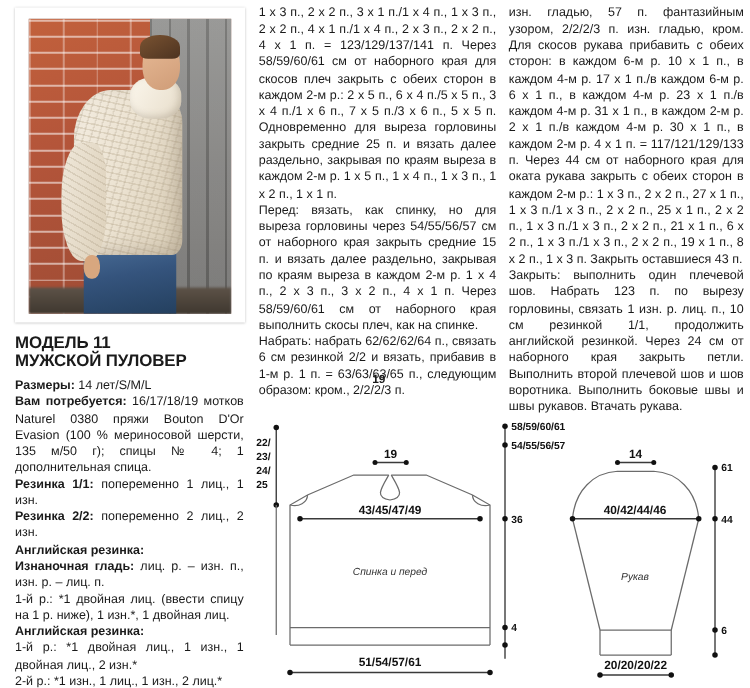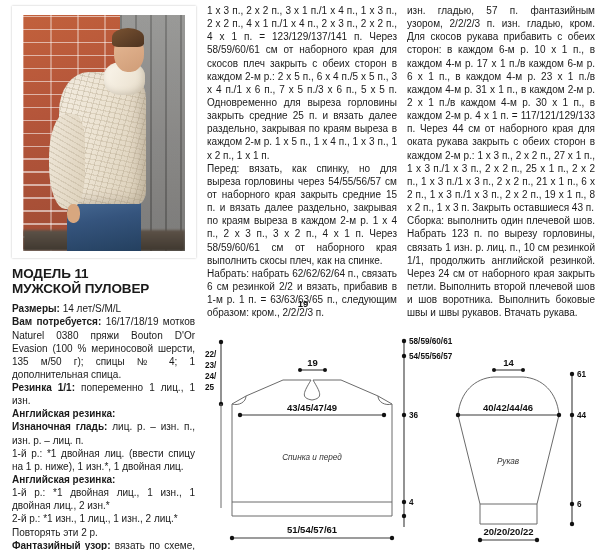--- a/index.html
+++ b/index.html
@@ -230,20 +230,21 @@
 
     <div class="model-title">
       <div>МОДЕЛЬ 11</div>
       <div>МУЖСКОЙ ПУЛОВЕР</div>
     </div>
 
     <div class="info">
       <p><b>Размеры:</b> <span>14 лет/S/M/L</span></p>
       <p><b>Вам потребуется:</b> <span>16/17/18/19 мотков Naturel 0380 пряжи Bouton D'Or Evasion (100 % мериносовой шерсти, 135 м/50 г); спицы № 4; 1 дополнительная спица.</span></p>
       <p><b>Резинка 1/1:</b> <span>попеременно 1 лиц., 1 изн.</span></p>
+      <p><b>Резинка 2/2:</b> <span>попеременно 2 лиц., 2 изн.</span></p>
       <p><b>Английская резинка:</b></p>
       <p><b>Изнаночная гладь:</b> <span>лиц. р. – изн. п., изн. р. – лиц. п.</span></p>
       <p>1-й р.: *1 двойная лиц. (ввести спицу на 1 р. ниже), 1 изн.*, 1 двойная лиц.</p>
       <p><b>Английская резинка:</b></p>
       <p>1-й р.: *1 двойная лиц., 1 изн., 1 двойная лиц., 2 изн.*</p>
       <p>2-й р.: *1 изн., 1 лиц., 1 изн., 2 лиц.*</p>
       <p>Повторять эти 2 р.</p>
       <p><b>Фантазийный узор:</b> <span>вязать по схеме, в изн. р. вязать по рисунку.</span></p>
     </div>
   </div>
@@ -252,21 +253,21 @@
     <div class="flow">
       <p>1 х 3 п., 2 х 2 п., 3 х 1 п./1 х 4 п., 1 х 3 п., 2 х 2 п., 4 х 1 п./1 х 4 п., 2 х 3 п., 2 х 2 п., 4 х 1 п. = 123/129/137/141 п. Через 58/59/60/61 см от наборного края для скосов плеч закрыть с обеих сторон в каждом 2-м р.: 2 х 5 п., 6 х 4 п./5 х 5 п., 3 х 4 п./1 х 6 п., 7 х 5 п./3 х 6 п., 5 х 5 п. Одновременно для выреза горловины закрыть средние 25 п. и вязать далее раздельно, закрывая по краям выреза в каждом 2-м р. 1 х 5 п., 1 х 4 п., 1 х 3 п., 1 х 2 п., 1 х 1 п.</p>
       <p><b>Перед:</b> <span>вязать, как спинку, но для выреза горловины через 54/55/56/57 см от наборного края закрыть средние 15 п. и вязать далее раздельно, закрывая по краям выреза в каждом 2-м р. 1 х 4 п., 2 х 3 п., 3 х 2 п., 4 х 1 п. Через 58/59/60/61 см от наборного края выполнить скосы плеч, как на спинке.</span></p>
       <p><b>Набрать:</b> <span>набрать 62/62/62/64 п., связать 6 см резинкой 2/2 и вязать, прибавив в 1-м р. 1 п. = 63/63/63/65 п., следующим образом: кром., 2/2/2/3 п.</span></p>
     </div>
   </div>
 
   <div class="col" id="col-right">
     <div class="flow">
       <p>изн. гладью, 57 п. фантазийным узором, 2/2/2/3 п. изн. гладью, кром. Для скосов рукава прибавить с обеих сторон: в каждом 6-м р. 10 х 1 п., в каждом 4-м р. 17 х 1 п./в каждом 6-м р. 6 х 1 п., в каждом 4-м р. 23 х 1 п./в каждом 4-м р. 31 х 1 п., в каждом 2-м р. 2 х 1 п./в каждом 4-м р. 30 х 1 п., в каждом 2-м р. 4 х 1 п. = 117/121/129/133 п. Через 44 см от наборного края для оката рукава закрыть с обеих сторон в каждом 2-м р.: 1 х 3 п., 2 х 2 п., 27 х 1 п., 1 х 3 п./1 х 3 п., 2 х 2 п., 25 х 1 п., 2 х 2 п., 1 х 3 п./1 х 3 п., 2 х 2 п., 21 х 1 п., 6 х 2 п., 1 х 3 п./1 х 3 п., 2 х 2 п., 19 х 1 п., 8 х 2 п., 1 х 3 п. Закрыть оставшиеся 43 п.</p>
-      <p><b>Сборка:</b> <span>выполнить один плечевой шов. Набрать 123 п. по вырезу горловины, связать 1 изн. р. лиц. п., 10 см резинкой 1/1, продолжить английской резинкой. Через 24 см от наборного края закрыть петли. Выполнить второй плечевой шов и шов воротника. Выполнить боковые швы и швы рукавов. Втачать рукава.</span></p>
+      <p><b>Закрыть:</b> <span>выполнить один плечевой шов. Набрать 123 п. по вырезу горловины, связать 1 изн. р. лиц. п., 10 см резинкой 1/1, продолжить английской резинкой. Через 24 см от наборного края закрыть петли. Выполнить второй плечевой шов и шов воротника. Выполнить боковые швы и швы рукавов. Втачать рукава.</span></p>
     </div>
   </div>
 
   <div class="schem">
     <svg width="397" height="238" viewBox="0 0 397 238" xmlns="http://www.w3.org/2000/svg">
       <defs>
         <style>
           .ln   { fill:none; stroke:#6b6b6b; stroke-width:1; }
           .dim  { fill:none; stroke:#3a3a3a; stroke-width:1.1; }
           .dot  { fill:#111111; }

